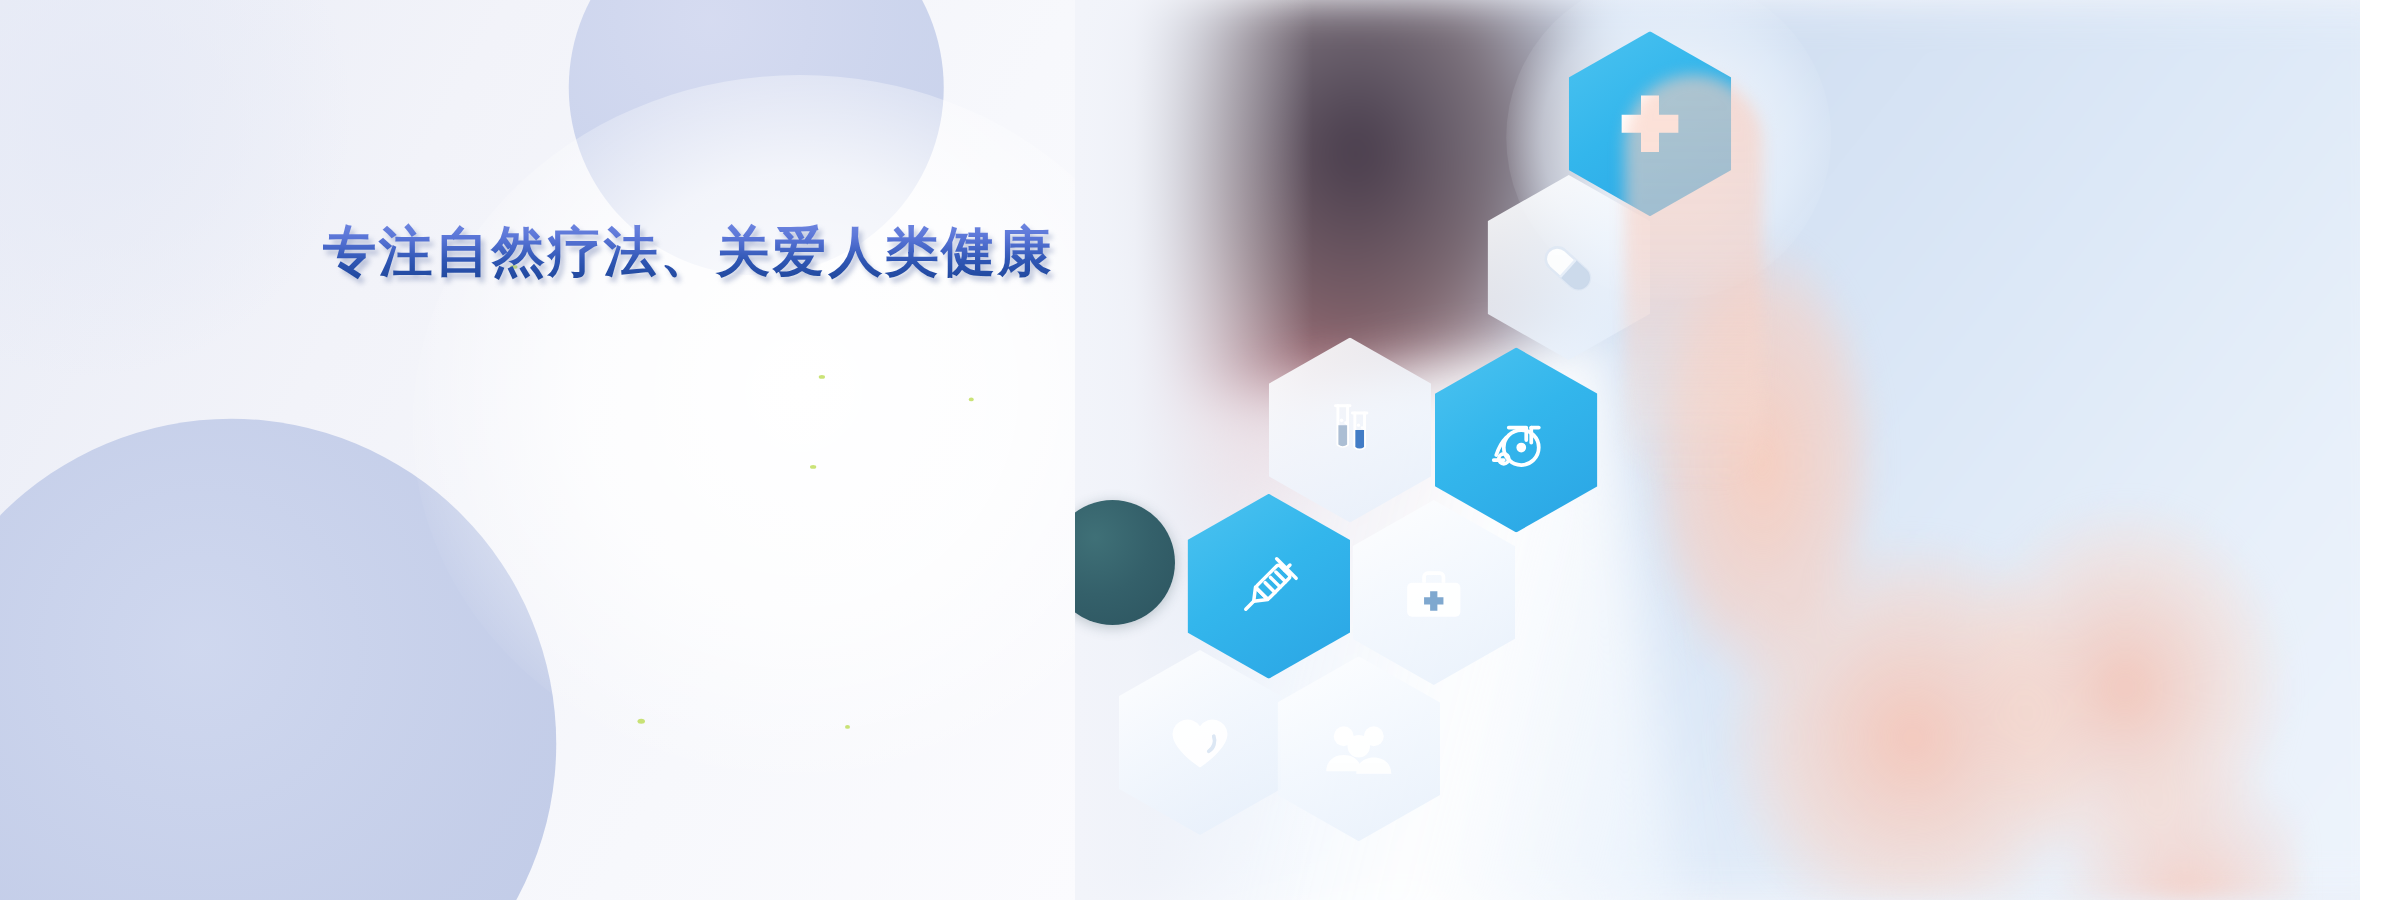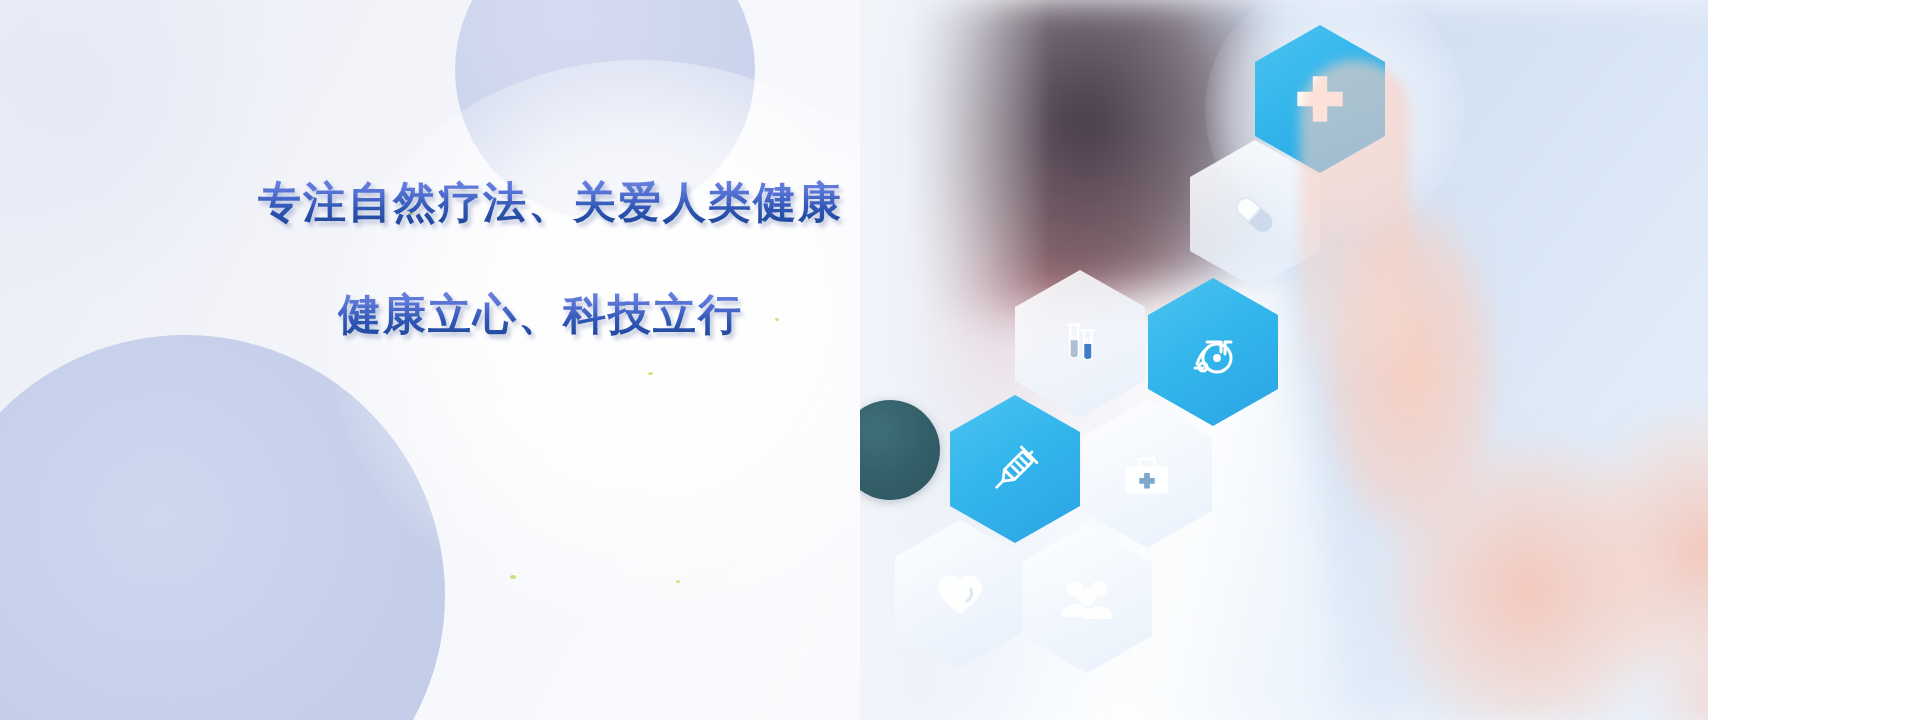--- a/index.html
+++ b/index.html
@@ -1,18 +1,18 @@
 <!DOCTYPE html>
 <html><head>
 <meta charset="utf-8">
 <style>
   html,body{margin:0;padding:0;background:#fff;}
   body{width:1920px;height:720px;overflow:hidden;font-family:"Liberation Sans","DejaVu Sans",sans-serif;}
 
-  #banner{position:relative;width:1708px;height:720px;overflow:hidden;
+  #banner{position:relative;width:1888px;height:720px;overflow:hidden;
     background:linear-gradient(118deg,#e9ecf6 0%,#f2f3f9 18%,#f7f8fc 38%,#fbfbfe 55%,#f4f6fb 72%,#eaeff8 100%);}
 
   
   .blob{position:absolute;border-radius:50%;pointer-events:none;}
   #blob-top{left:455px;top:-80px;width:300px;height:300px;
     background:radial-gradient(circle at 38% 32%, #d3d9f0 0%, #c9d2ec 55%, #c4cee9 100%);
     opacity:.92;}
   #blob-bottomleft{left:-75px;top:335px;width:520px;height:520px;
     background:radial-gradient(circle at 45% 35%, #cdd6ee 0%, #c2cce8 60%, #bdc8e6 100%);
     opacity:.95;}
@@ -109,21 +109,20 @@
 
   <div class="speck" style="left:408px;top:212px;width:6px;height:3px;"></div>
   <div class="speck" style="left:655px;top:300px;width:5px;height:3px;"></div>
   <div class="speck" style="left:775px;top:318px;width:4px;height:3px;"></div>
   <div class="speck" style="left:648px;top:372px;width:5px;height:3px;"></div>
   <div class="speck" style="left:510px;top:575px;width:6px;height:4px;"></div>
   <div class="speck" style="left:676px;top:580px;width:4px;height:3px;"></div>
 
   <div id="headline">
     <div class="hl-line" id="hl-line-1">专注自然疗法、关爱人类健康</div>
-    <div class="hl-line" id="hl-line-2">健康立心、科技立行</div>
   </div>
 
   <div id="photo">
     <div id="photo-base"></div>
     <div id="coat"></div>
     <div id="hand"></div>
     <div id="photo-fade-left"></div>
 
     <div id="arc"></div>
     <div id="arc2"></div>

